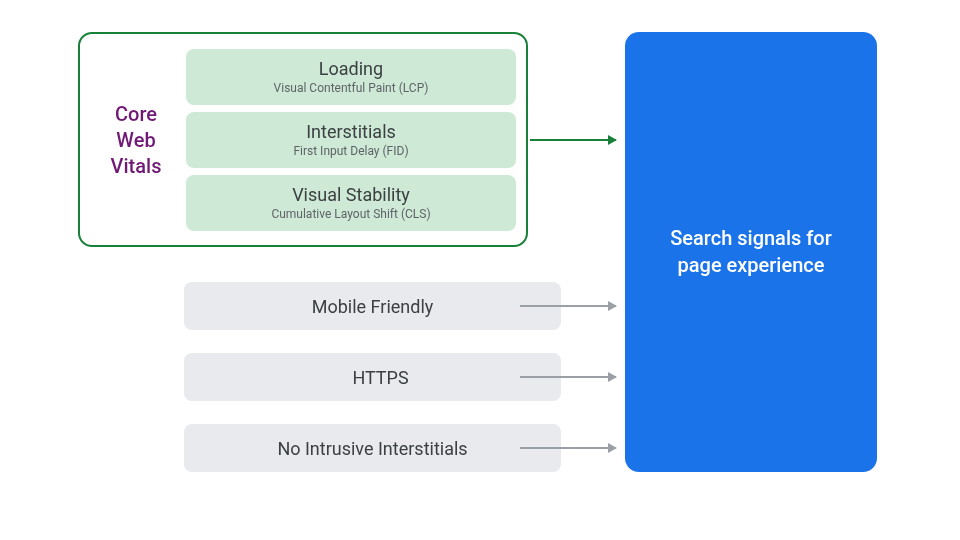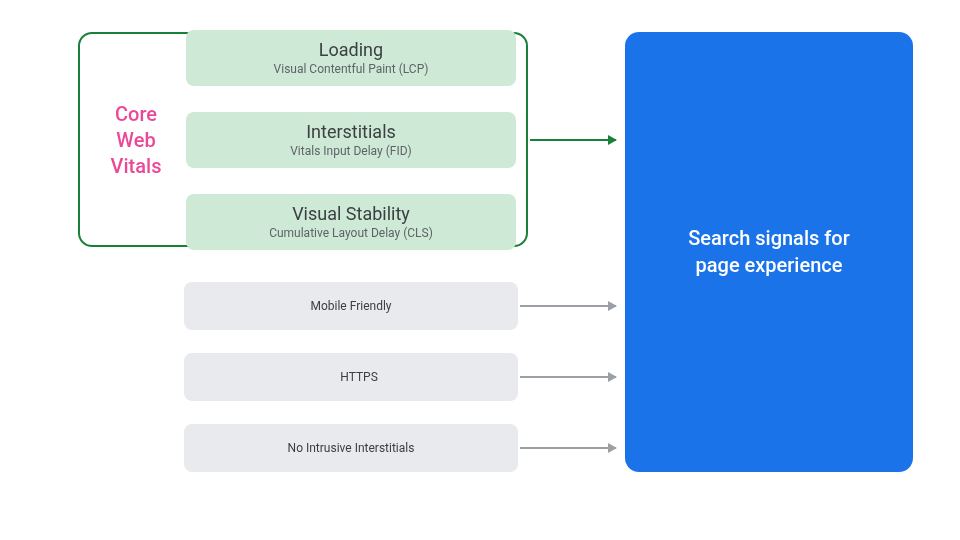--- a/index.html
+++ b/index.html
@@ -21,32 +21,32 @@
     top: 32px;
     width: 450px;
     height: 215px;
     border: 2px solid #188038;
     border-radius: 14px;
     display: flex;
     align-items: center;
     padding: 10px 10px 10px 6px;
   }
   .cwv-label {
-    color: #ec4899;
+    color: #701a75;
     font-size: 20px;
     font-weight: 500;
     text-align: center;
     width: 100px;
     line-height: 1.3;
   }
   .cwv-metrics {
     flex: 1;
     display: flex;
     flex-direction: column;
-    gap: 26px;
+    gap: 7px;
   }
   .metric {
     background: #ceead6;
     border-radius: 8px;
     padding: 9px 10px 10px;
     text-align: center;
   }
   .metric-title {
     color: #3c4043;
     font-size: 18px;
@@ -54,39 +54,39 @@
   }
   .metric-sub {
     color: #5f6368;
     font-size: 12px;
     margin-top: 2px;
   }
   
   .signal {
     position: absolute;
     left: 184px;
-    width: 334px;
+    width: 377px;
     height: 48px;
     background: #e8eaed;
     border-radius: 8px;
     display: flex;
     align-items: center;
     justify-content: center;
     color: #3c4043;
-    font-size: 12px;
+    font-size: 18px;
   }
   .sig1 { top: 282px; }
   .sig2 { top: 353px; padding-left: 16px; }
   .sig3 { top: 424px; text-align: right; }
   
   .result {
     position: absolute;
     left: 625px;
     top: 32px;
-    width: 288px;
+    width: 252px;
     height: 440px;
     background: #1a73e8;
     border-radius: 14px;
     display: flex;
     align-items: center;
     justify-content: center;
     color: #ffffff;
     font-size: 20px;
     font-weight: 500;
     text-align: center;
@@ -121,25 +121,25 @@
 
   <div class="cwv-box">
     <div class="cwv-label">Core<br>Web<br>Vitals</div>
     <div class="cwv-metrics">
       <div class="metric">
         <div class="metric-title">Loading</div>
         <div class="metric-sub">Visual Contentful Paint (LCP)</div>
       </div>
       <div class="metric">
         <div class="metric-title">Interstitials</div>
-        <div class="metric-sub">Vitals Input Delay (FID)</div>
+        <div class="metric-sub">First Input Delay (FID)</div>
       </div>
       <div class="metric">
         <div class="metric-title">Visual Stability</div>
-        <div class="metric-sub">Cumulative Layout Delay (CLS)</div>
+        <div class="metric-sub">Cumulative Layout Shift (CLS)</div>
       </div>
     </div>
   </div>
 
   <div class="signal sig1">Mobile Friendly</div>
   <div class="signal sig2">HTTPS</div>
   <div class="signal sig3">No Intrusive Interstitials</div>
 
   <div class="result">Search signals for page experience</div>
 

